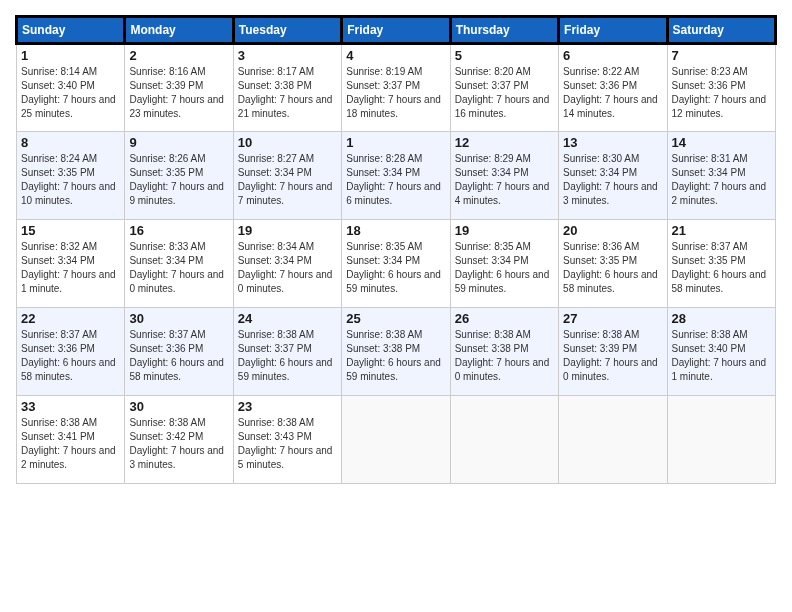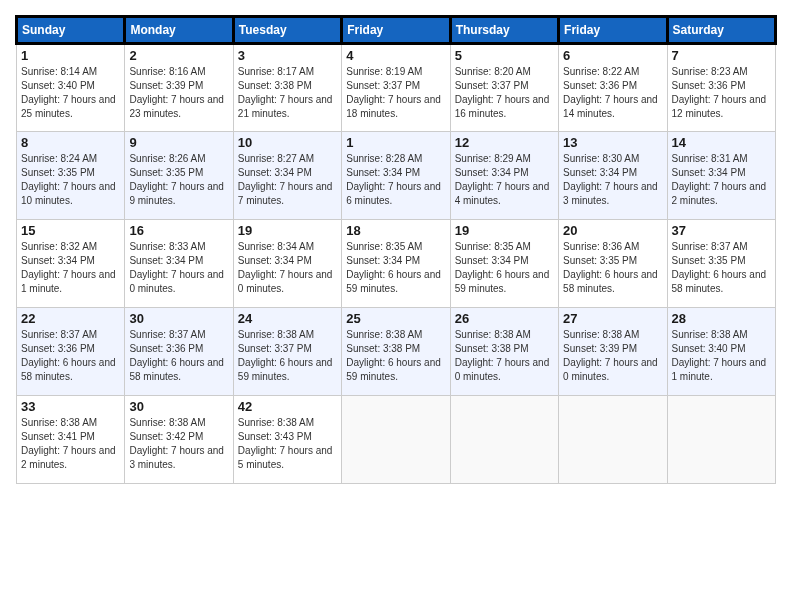--- a/index.html
+++ b/index.html
@@ -190,21 +190,21 @@
           </td>
           <td>
             <span class="day-num">19</span>
             <div class="day-info">Sunrise: 8:35 AM<br>Sunset: 3:34 PM<br>Daylight: 6 hours and 59 minutes.</div>
           </td>
           <td>
             <span class="day-num">20</span>
             <div class="day-info">Sunrise: 8:36 AM<br>Sunset: 3:35 PM<br>Daylight: 6 hours and 58 minutes.</div>
           </td>
           <td>
-            <span class="day-num">37</span>
+            <span class="day-num">21</span>
             <div class="day-info">Sunrise: 8:37 AM<br>Sunset: 3:35 PM<br>Daylight: 6 hours and 58 minutes.</div>
           </td>
         </tr>
         <tr>
           <td>
             <span class="day-num">22</span>
             <div class="day-info">Sunrise: 8:37 AM<br>Sunset: 3:36 PM<br>Daylight: 6 hours and 58 minutes.</div>
           </td>
           <td>
             <span class="day-num">30</span>
@@ -234,21 +234,21 @@
         <tr>
           <td>
             <span class="day-num">33</span>
             <div class="day-info">Sunrise: 8:38 AM<br>Sunset: 3:41 PM<br>Daylight: 7 hours and 2 minutes.</div>
           </td>
           <td>
             <span class="day-num">30</span>
             <div class="day-info">Sunrise: 8:38 AM<br>Sunset: 3:42 PM<br>Daylight: 7 hours and 3 minutes.</div>
           </td>
           <td>
-            <span class="day-num">42</span>
+            <span class="day-num">23</span>
             <div class="day-info">Sunrise: 8:38 AM<br>Sunset: 3:43 PM<br>Daylight: 7 hours and 5 minutes.</div>
           </td>
           <td class="empty"></td>
           <td class="empty"></td>
           <td class="empty"></td>
           <td class="empty"></td>
         </tr>
       </tbody>
   </table>
 </div>

